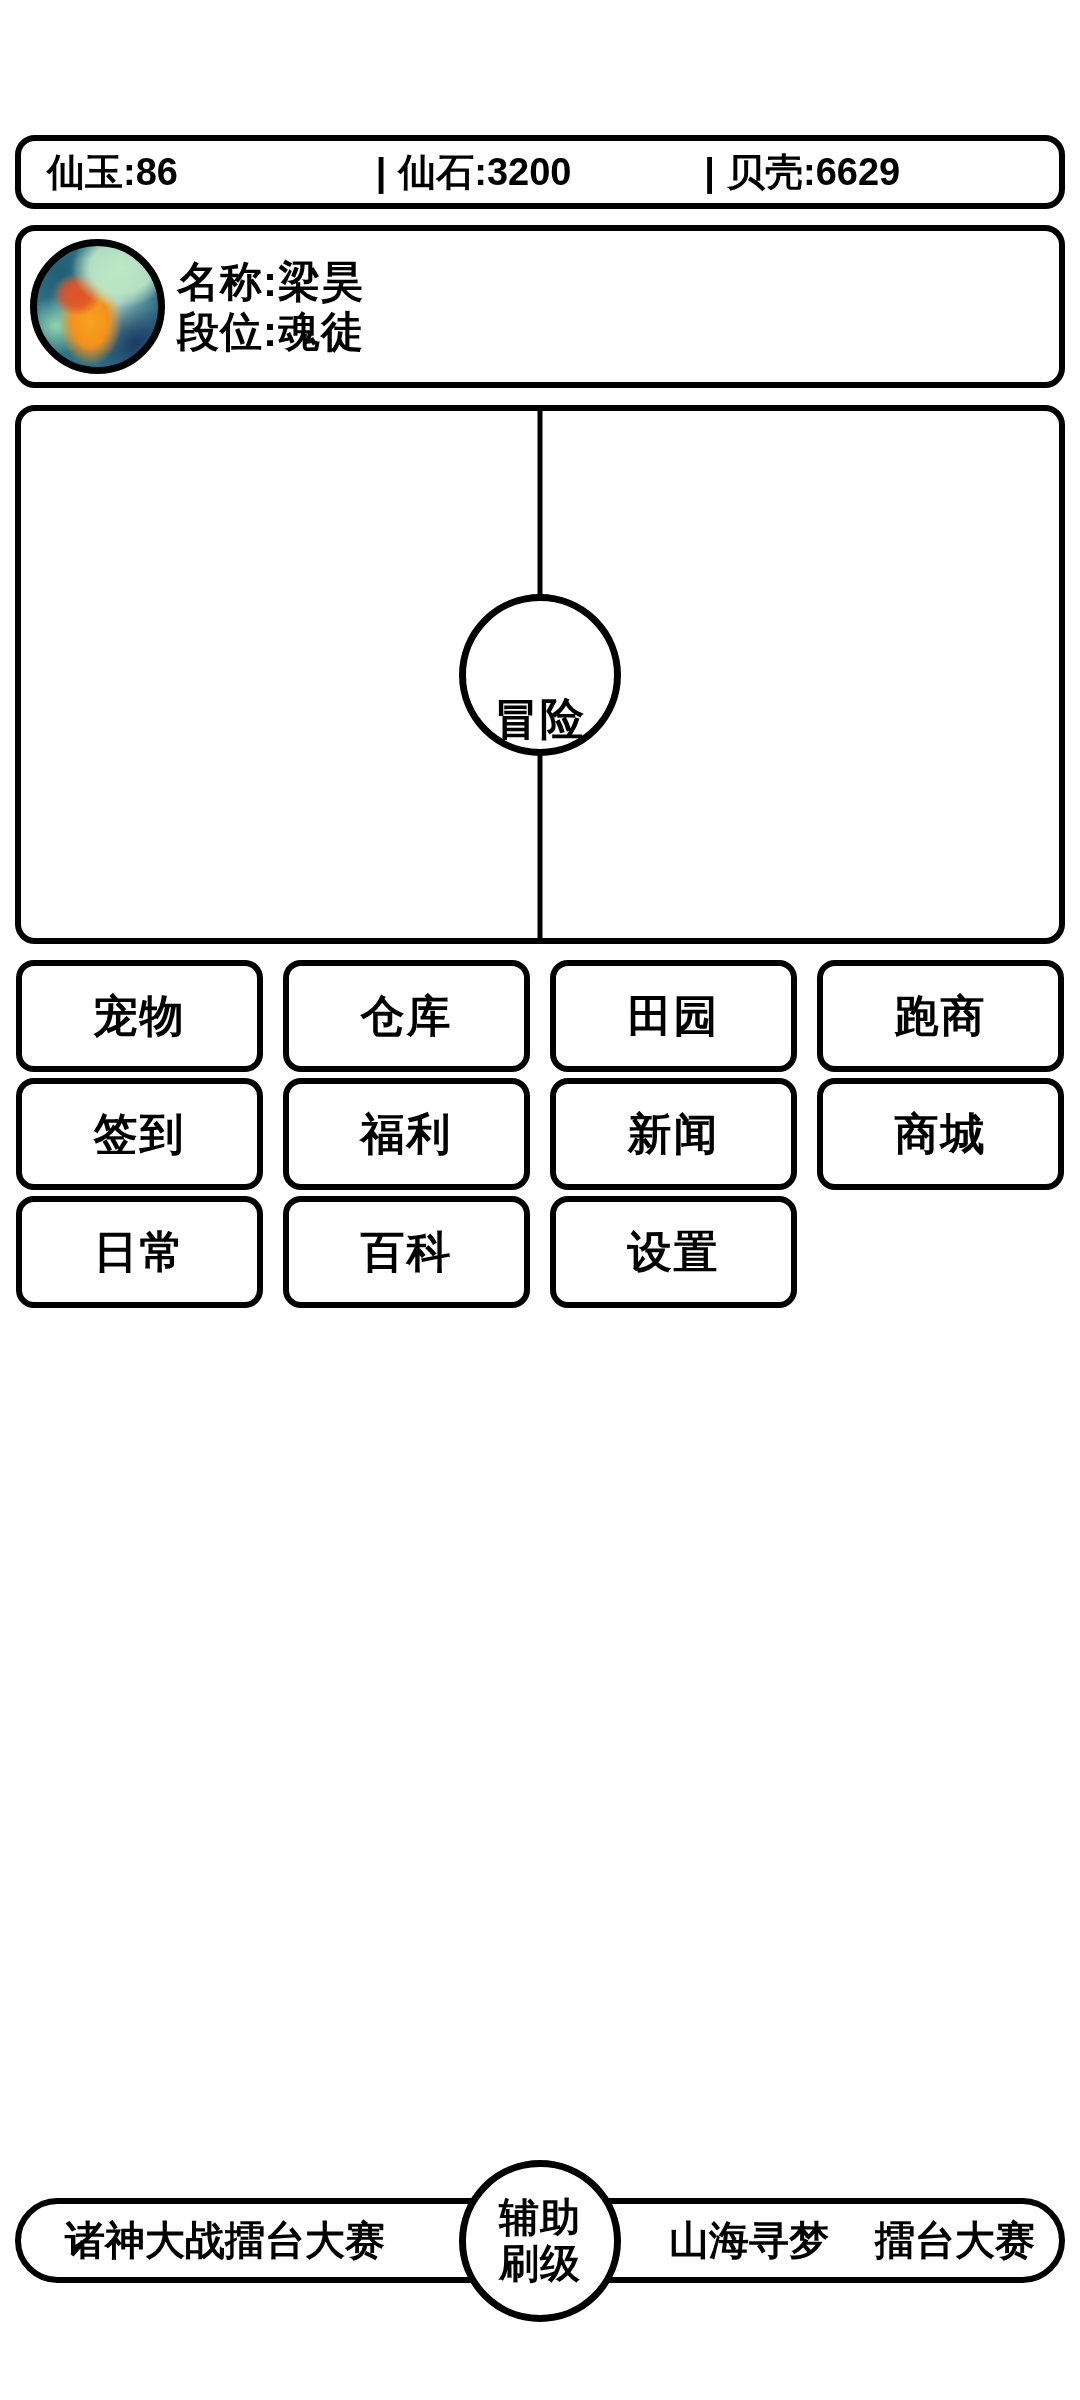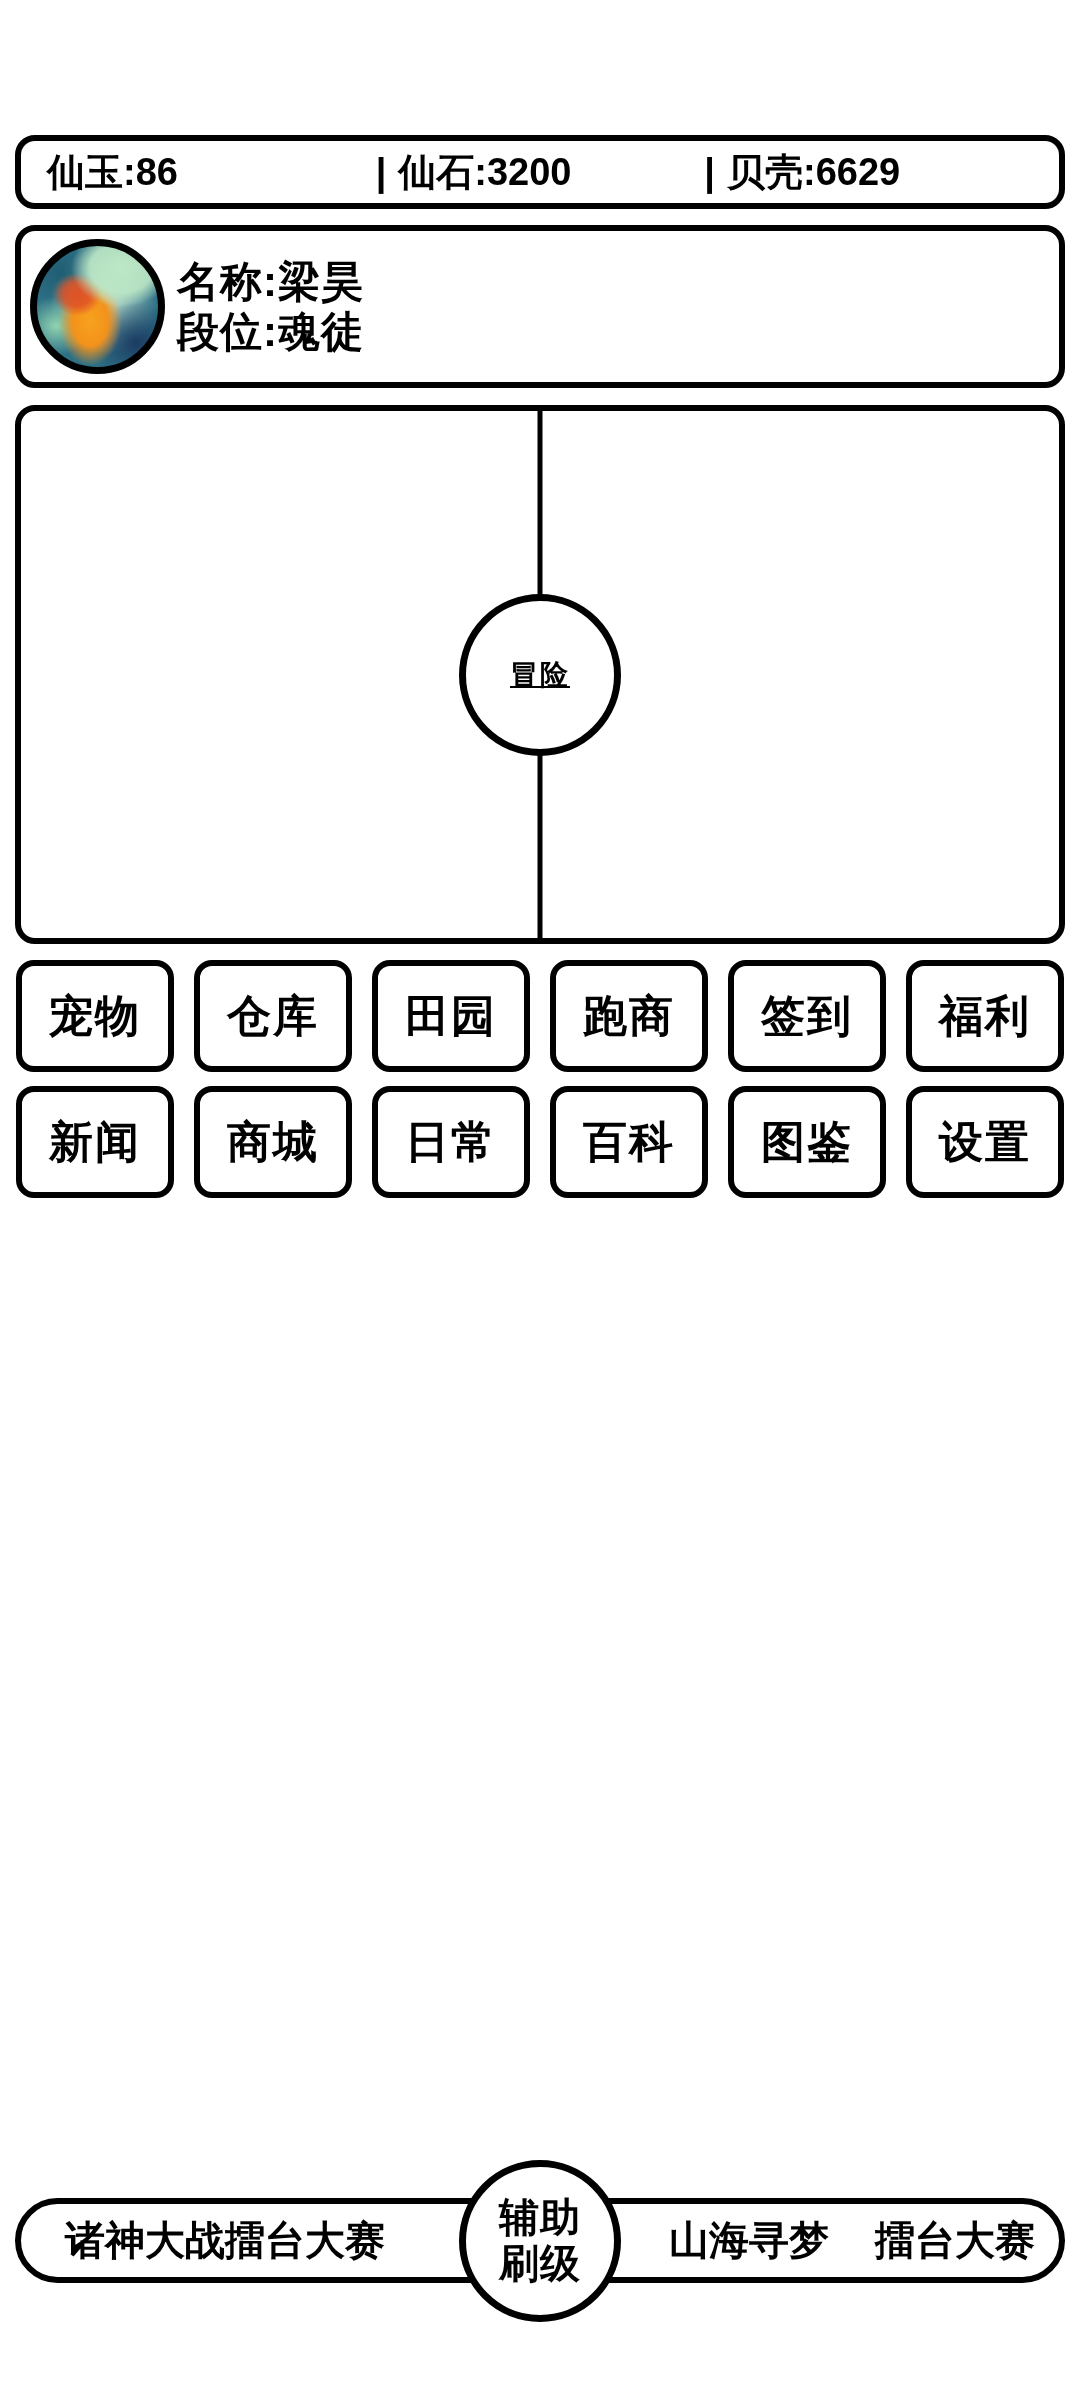--- a/index.html
+++ b/index.html
@@ -96,36 +96,35 @@
     position: absolute;
     left: 50%;
     top: 50%;
     transform: translate(-50%, -50%);
     width: 162px;
     height: 162px;
     border: 7px solid #000000;
     border-radius: 50%;
     background: #ffffff;
     display: flex;
-    align-items: center;
+    align-items: flex-end;
     justify-content: center;
-    font-size: 28px;
+    font-size: 44px;
     letter-spacing: 2px;
-    text-decoration: underline;
   }
 
   
   .menu-grid {
     position: absolute;
     left: 16px;
     top: 960px;
     width: 1048px;
     display: grid;
-    grid-template-columns: repeat(6, 1fr);
-    gap: 14px 20px;
+    grid-template-columns: repeat(4, 1fr);
+    gap: 6px 20px;
   }
   .menu-button {
     height: 112px;
     background: #ffffff;
     border: 6px solid #000000;
     border-radius: 18px;
     display: flex;
     align-items: center;
     justify-content: center;
     font-size: 44px;
@@ -230,23 +229,20 @@
   <div class="menu-button">
       <span>商城</span>
     </div>
   <div class="menu-button">
       <span>日常</span>
     </div>
   <div class="menu-button">
       <span>百科</span>
     </div>
   <div class="menu-button">
-      <span>图鉴</span>
-    </div>
-  <div class="menu-button">
       <span>设置</span>
     </div>
 </div>
 
 <div class="box bottom-bar">
   <div class="bottom-group left">
     <span>诸神大战</span>
     <span>擂台大赛</span>
   </div>
   <div class="bottom-group right">

